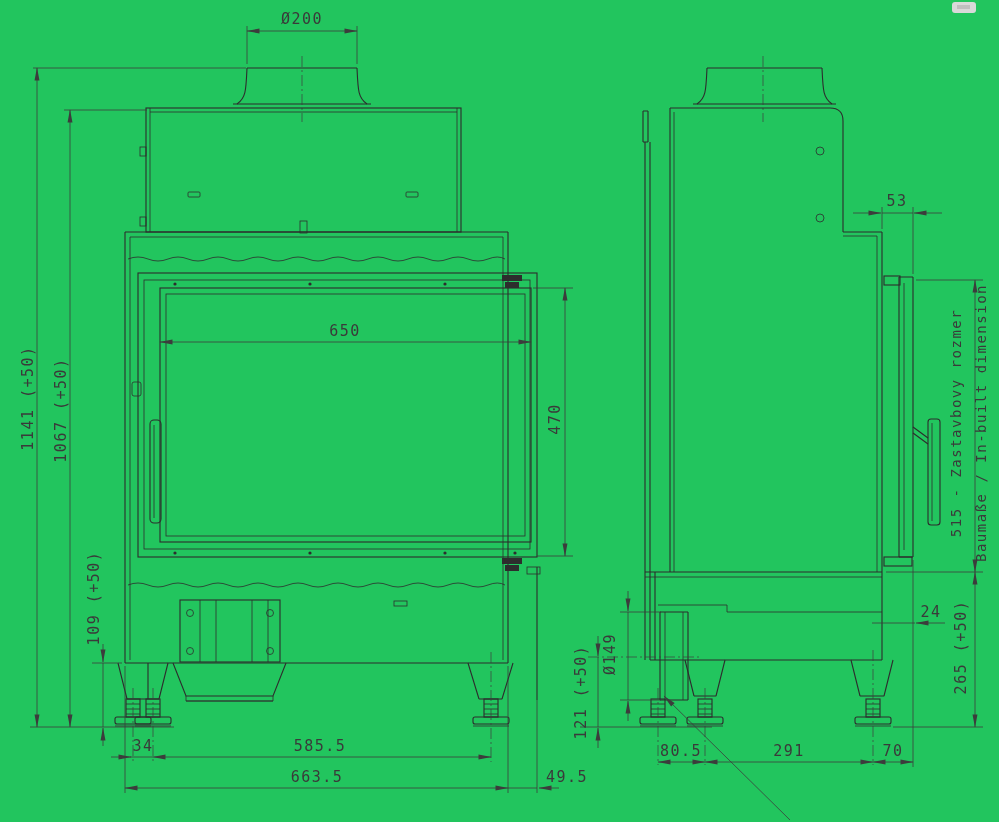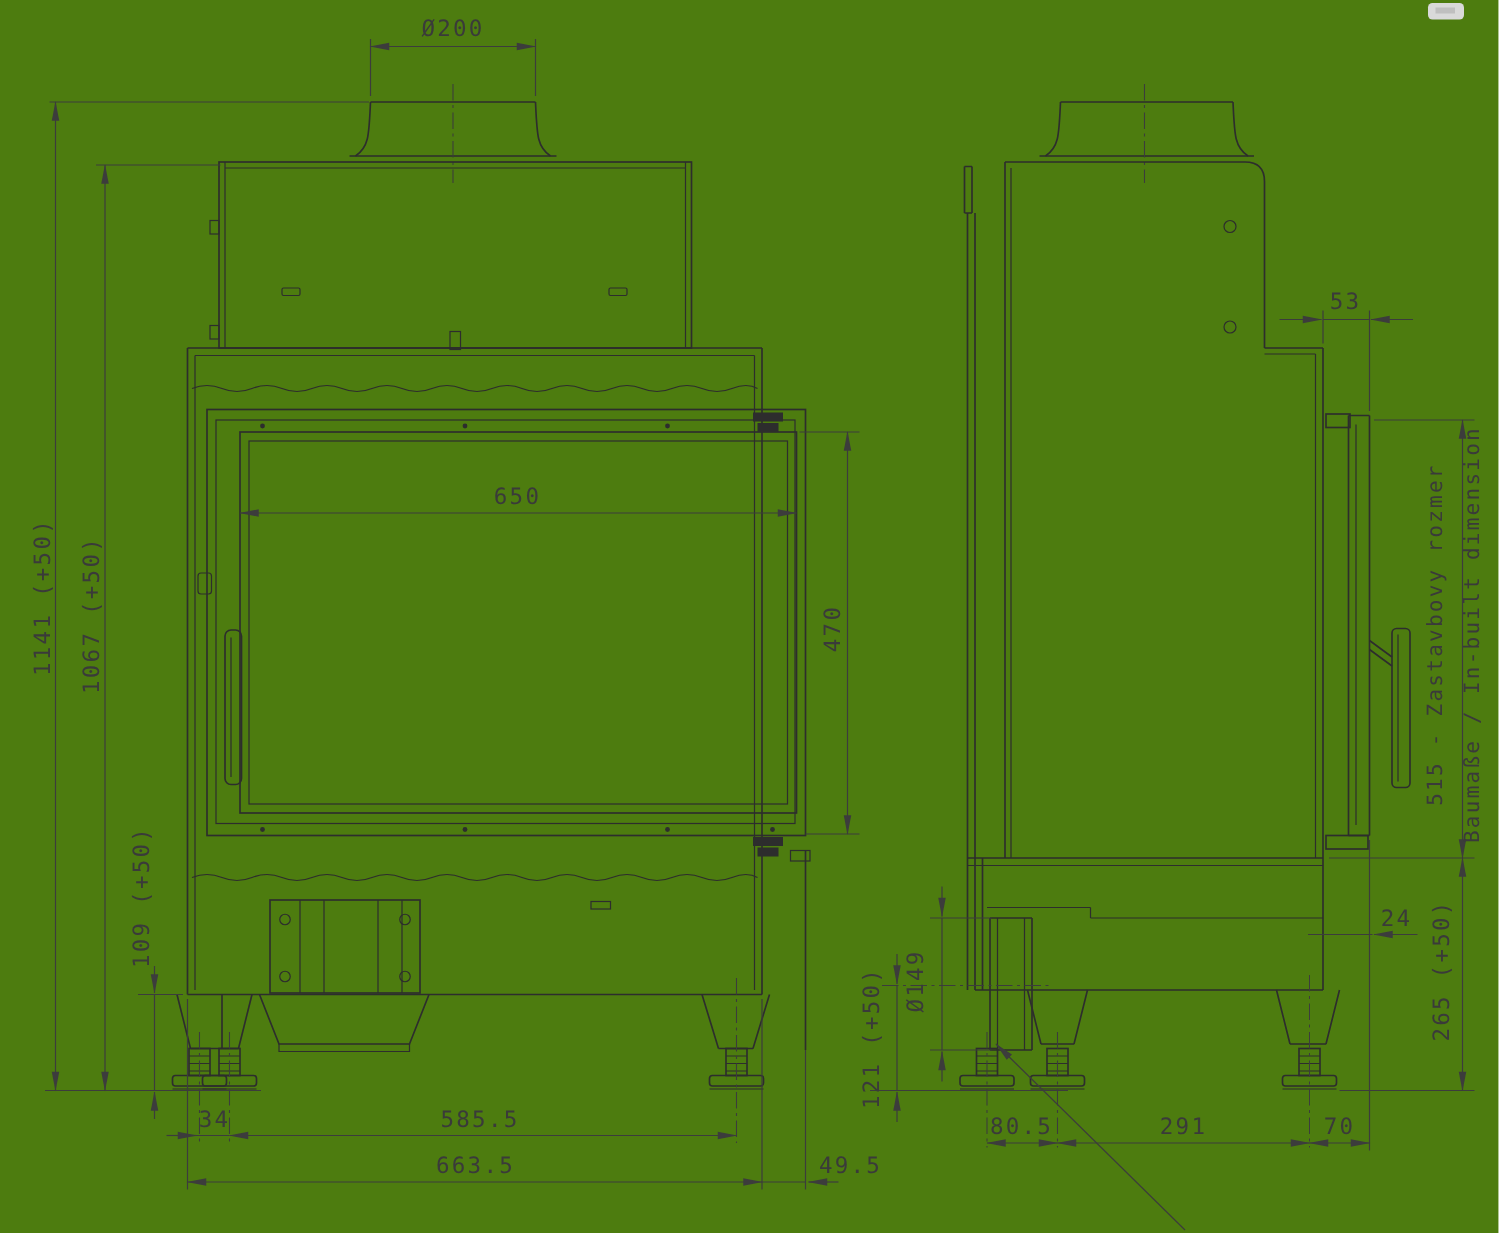--- a/index.html
+++ b/index.html
@@ -1,16 +1,16 @@
 <!DOCTYPE html>
 <html><head>
 <meta charset="utf-8">
 <style>
   html,body{margin:0;padding:0;background:#fff;}
-  #stage{position:relative;width:999px;height:822px;background:#4d7c0f;overflow:hidden;
+  #stage{position:relative;width:999px;height:822px;background:#22c55e;overflow:hidden;
          font-family:"DejaVu Sans Mono", monospace;}
   svg{position:absolute;left:0;top:0;}
   .geo{stroke:#2d2d2d;stroke-width:1.1;fill:none;stroke-linecap:butt;stroke-linejoin:miter;}
   .geo2{stroke:#2d2d2d;stroke-width:0.8;fill:none;}
   .dimline{stroke:#3c3c3c;stroke-width:0.8;fill:none;}
   .ctr{stroke:#3c3c3c;stroke-width:0.7;fill:none;stroke-dasharray:11 3 2 3;}
   .dark{fill:#2d2d2d;stroke:none;}
   .dim{font-size:15px;fill:#3a3a3a;letter-spacing:1.5px;}
   .dims{font-size:14px;fill:#3a3a3a;letter-spacing:1.5px;}
   .logo{fill:#d9d9d9;}

